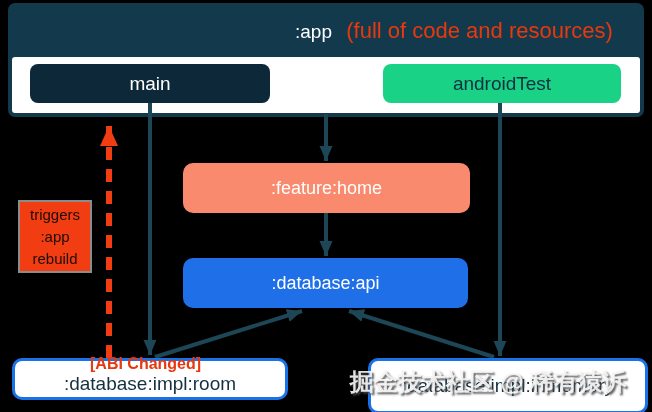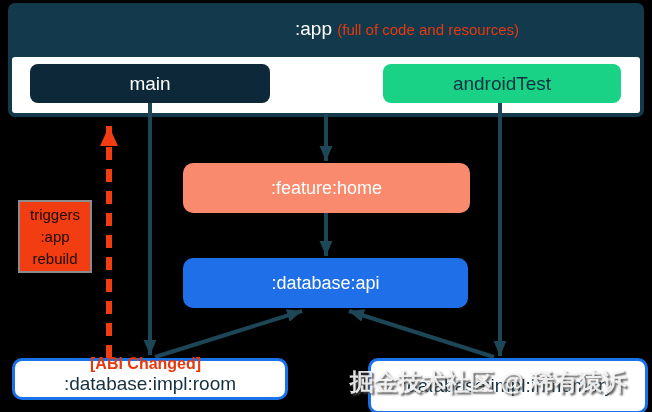--- a/index.html
+++ b/index.html
@@ -9,21 +9,21 @@
   }
   html,body{margin:0;padding:0;}
   body{background:#222;font-family:"Liberation Sans","DejaVu Sans",sans-serif;}
   #stage{position:relative;width:652px;height:412px;background:var(--bg);overflow:hidden;}
   .abs{position:absolute;}
 
   
   #app-card{left:8px;top:3px;width:636px;height:114px;background:var(--navy);border-radius:7px;}
   #app-header-text{position:absolute;left:287px;top:15px;white-space:nowrap;font-size:19px;}
   #app-title{color:var(--white);}
-  #app-note{color:var(--red-text);font-size:15px;}
+  #app-note{color:var(--red-text);font-size:22px;margin-left:9px;}
   #app-body{position:absolute;left:4px;top:54px;width:628px;height:56px;background:var(--white);border-radius:3px;}
   .srcset{position:absolute;top:7px;height:39px;border-radius:8px;display:flex;align-items:center;justify-content:center;font-size:19px;}
   #srcset-main{left:18px;width:240px;background:var(--navy-dark);color:var(--white);}
   #srcset-androidtest{left:371px;width:238px;background:var(--green);color:var(--ink);}
 
   
   .module{display:flex;align-items:center;justify-content:center;font-size:18px;color:var(--white);border-radius:10px;}
   #feature-home{left:183px;top:163px;width:287px;height:50px;background:var(--salmon);}
   #database-api{left:183px;top:258px;width:285px;height:50px;background:var(--blue);text-align:center;}
 

